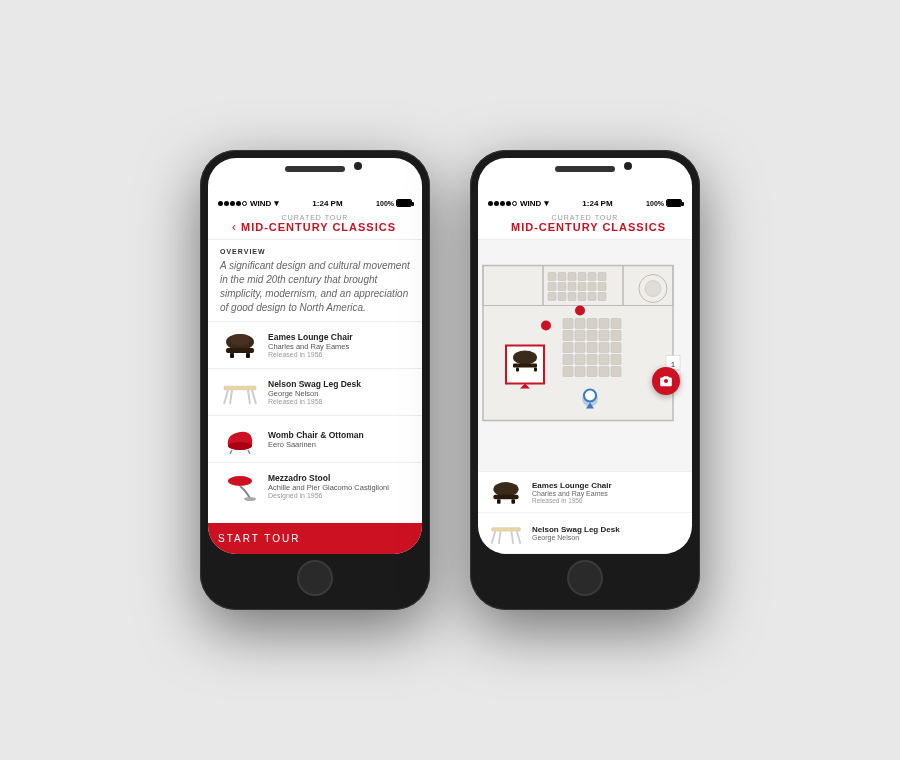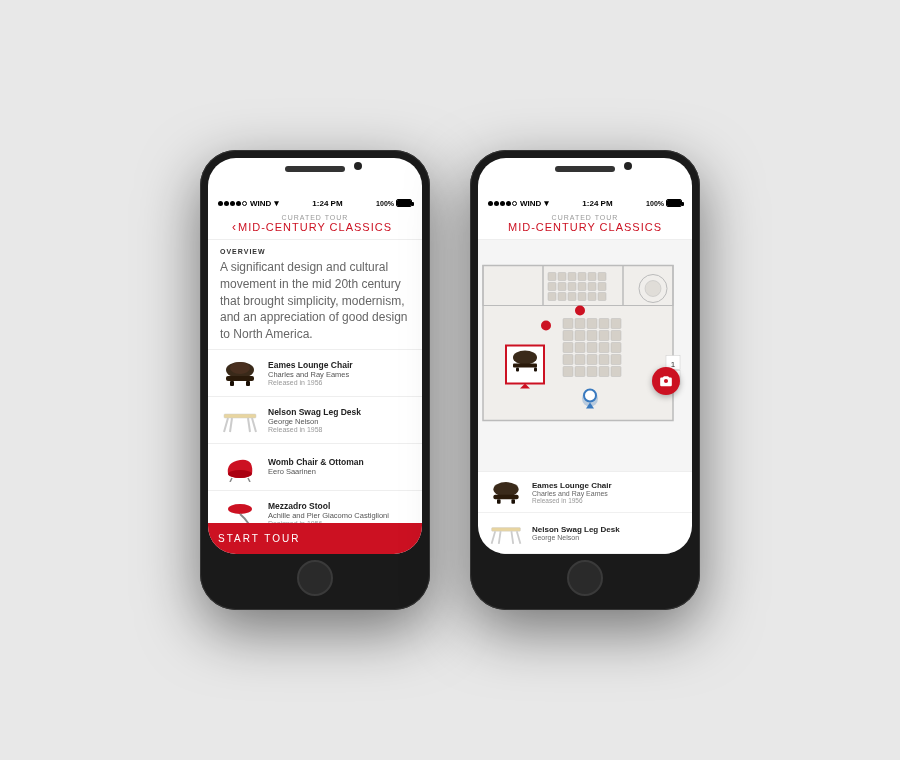--- a/index.html
+++ b/index.html
@@ -116,24 +116,25 @@
 
     .curated-label {
       font-size: 7px;
       color: #999;
       letter-spacing: 1px;
       text-transform: uppercase;
     }
 
     .tour-title {
       font-size: 11px;
-      font-weight: 400;
+      font-weight: 700;
       color: #cc1122;
       letter-spacing: 1px;
       text-transform: uppercase;
+      padding-left: 7px;
     }
 
     .back-arrow {
       position: absolute;
       left: 16px;
       font-size: 12px;
       color: #cc1122;
       font-weight: 300;
     }
 
@@ -160,23 +161,24 @@
     .overview-label {
       font-size: 7px;
       font-weight: 800;
       letter-spacing: 1px;
       color: #333;
       text-transform: uppercase;
       margin-bottom: 4px;
     }
 
     .overview-text {
-      font-size: 12px;
+      font-size: 10px;
       color: #666;
       line-height: 1.4;
+      font-style: italic;
     }
 
     .items-list {
       flex: 1;
       overflow: hidden;
     }
 
     .item-row {
       display: flex;
       align-items: center;

